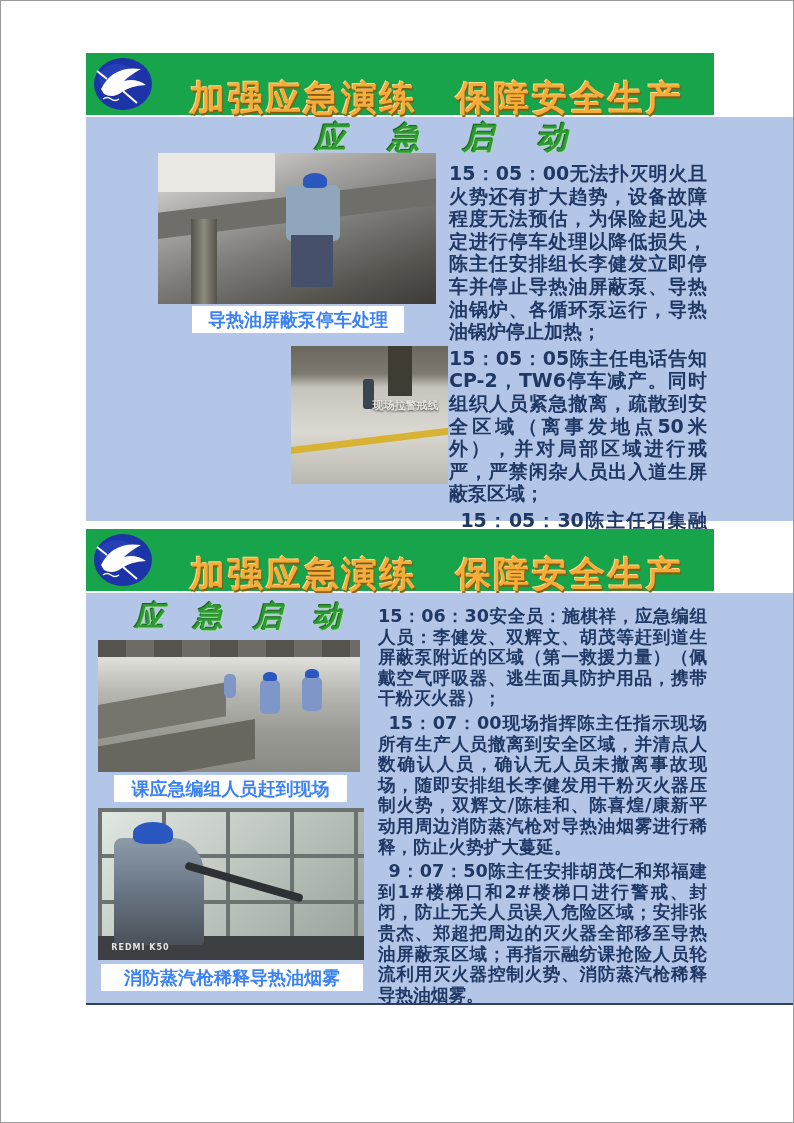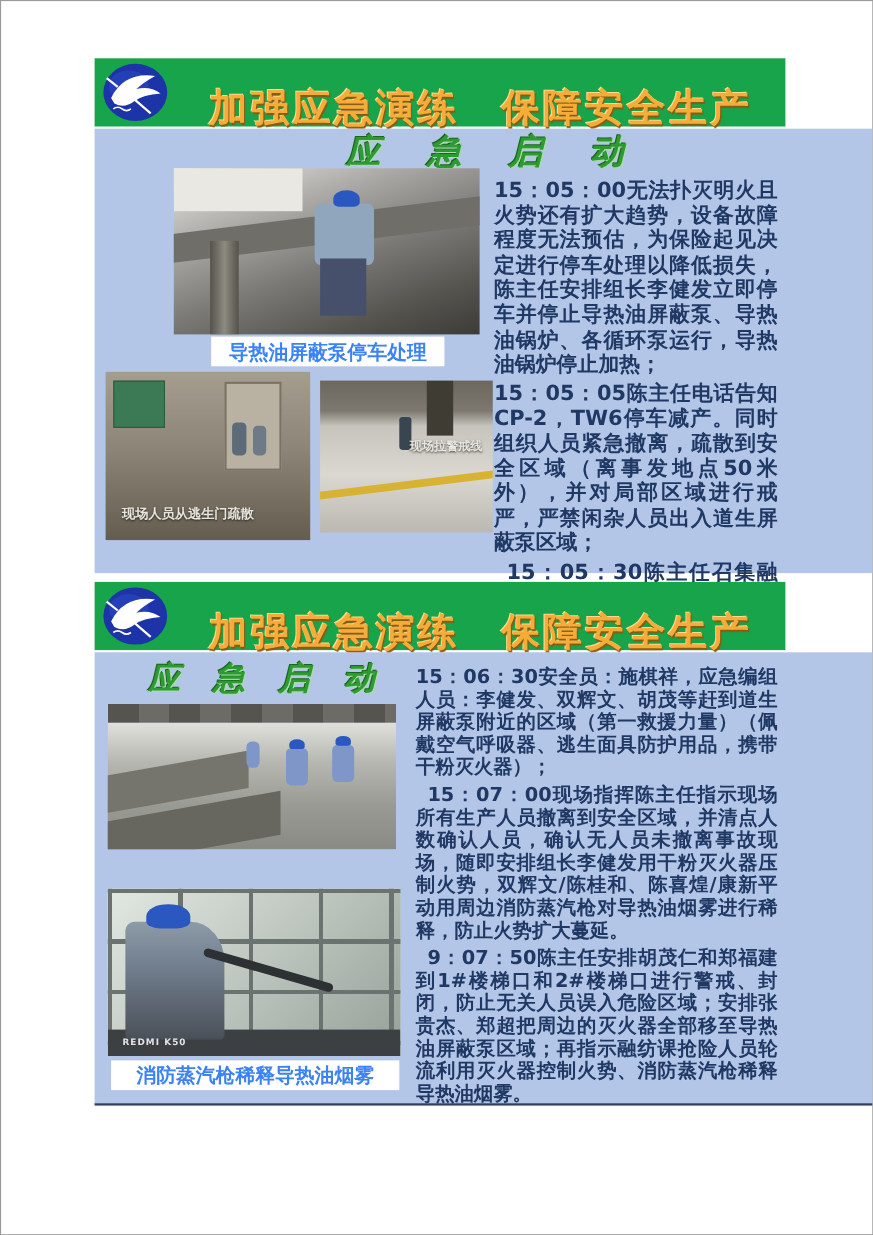--- a/index.html
+++ b/index.html
@@ -124,27 +124,20 @@
     <div class="photo" id="photoA">
       <div class="shape pa-wall"></div>
       <div class="shape pa-duct"></div>
       <div class="shape pa-pipe"></div>
       <div class="shape pa-body"></div>
       <div class="shape pa-helmet"></div>
       <div class="shape pa-pants"></div>
     </div>
     <div class="caption" style="left:106px;top:189px;width:212px;height:27px;">导热油屏蔽泵停车处理</div>
 
-    <div class="photo" id="photoB">
-      <div class="shape pb-sign"></div>
-      <div class="shape pb-door"></div>
-      <div class="shape pb-p1"></div>
-      <div class="shape pb-p2"></div>
-      <div class="overlay-label">现场人员从逃生门疏散</div>
-    </div>
 
     <div class="photo" id="photoC">
       <div class="shape pc-col"></div>
       <div class="shape pc-line"></div>
       <div class="shape pc-person"></div>
       <div class="overlay-label">现场拉警戒线</div>
     </div>
 
     <div class="textcol" id="p1-text">
       <p>15：05：00无法扑灭明火且火势还有扩大趋势，设备故障程度无法预估，为保险起见决定进行停车处理以降低损失，陈主任安排组长李健发立即停车并停止导热油屏蔽泵、导热油锅炉、各循环泵运行，导热油锅炉停止加热；</p>
@@ -171,20 +164,21 @@
     <div class="photo" id="photoD">
       <div class="shape pd-beams"></div>
       <div class="shape pd-plat1"></div>
       <div class="shape pd-plat2"></div>
       <div class="shape pd-f3"></div>
       <div class="shape pd-f1"></div>
       <div class="shape pd-f2"></div>
       <div class="shape pd-h1"></div>
       <div class="shape pd-h2"></div>
     </div>
+    <div class="caption" style="left:28px;top:182px;width:233px;height:27px;">课应急编组人员赶到现场</div>
 
     <div class="photo" id="photoE">
       <div class="shape pe-sill"></div>
       <div class="shape pe-worker"></div>
       <div class="shape pe-helmet"></div>
       <div class="shape pe-gun"></div>
       <div class="pe-watermark">REDMI K50</div>
     </div>
     <div class="caption" style="left:15px;top:371px;width:262px;height:27px;">消防蒸汽枪稀释导热油烟雾</div>
 

